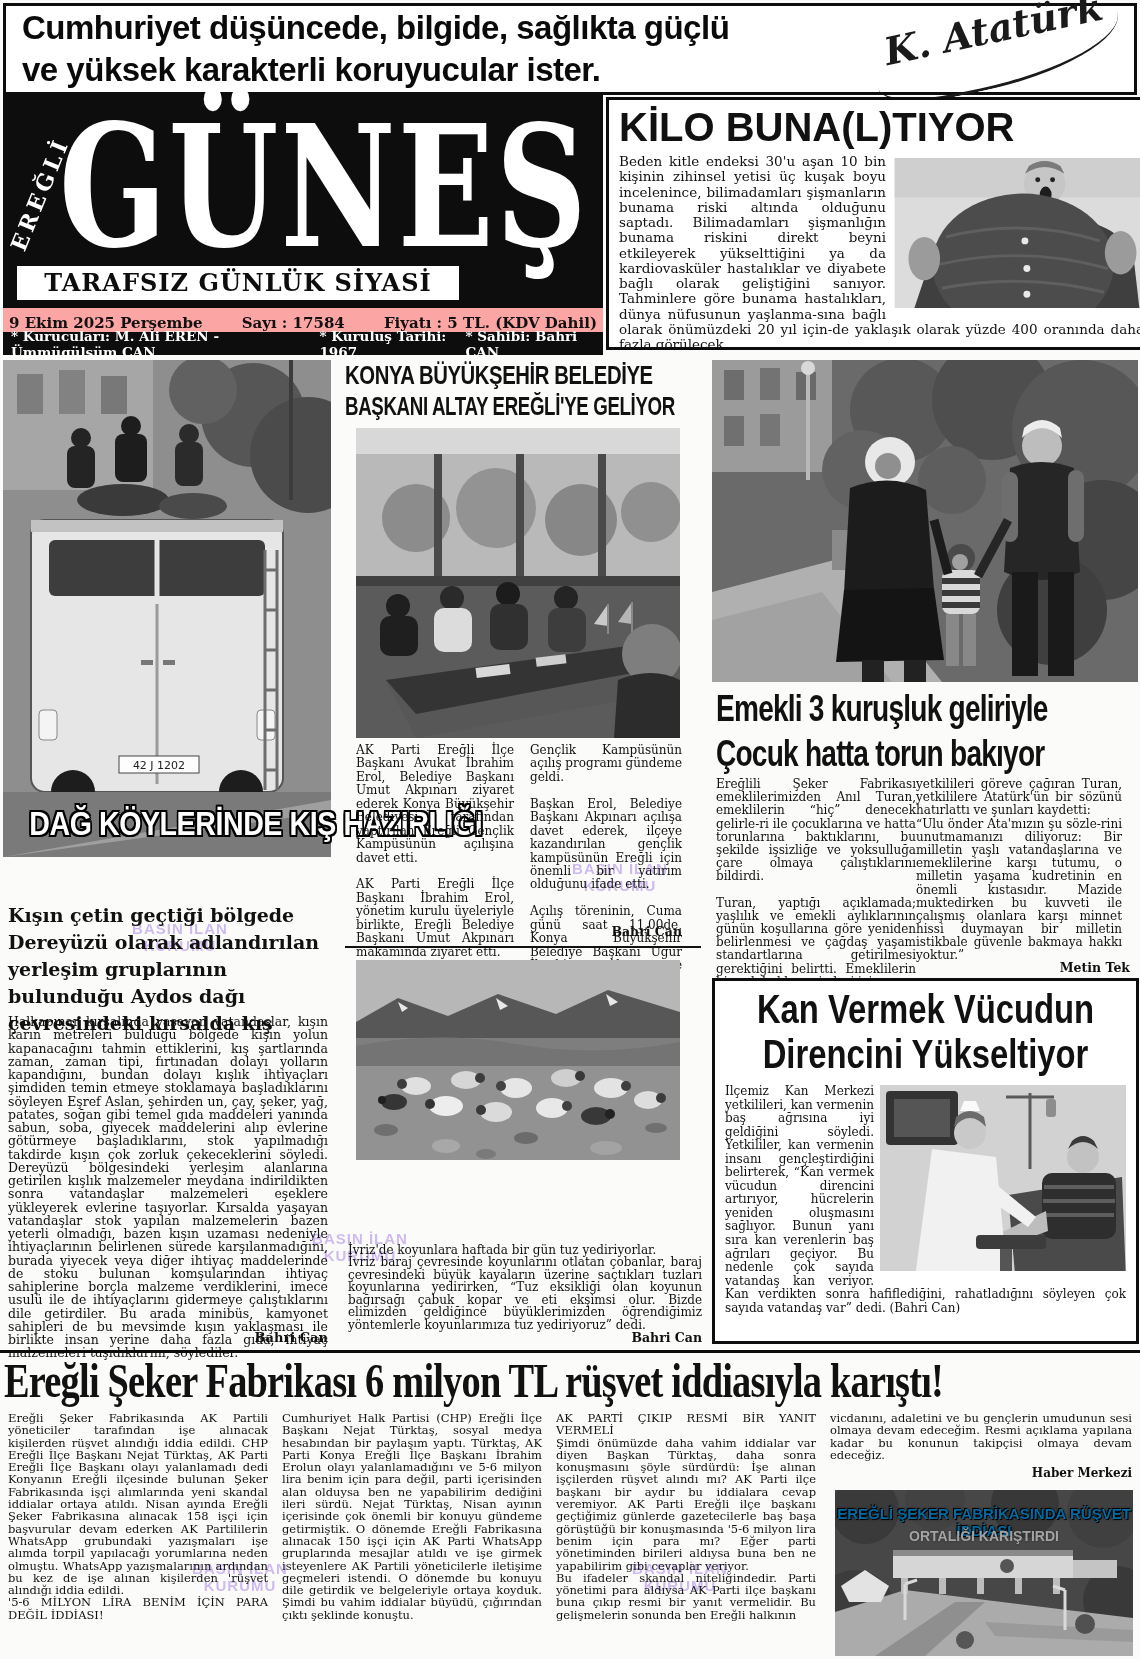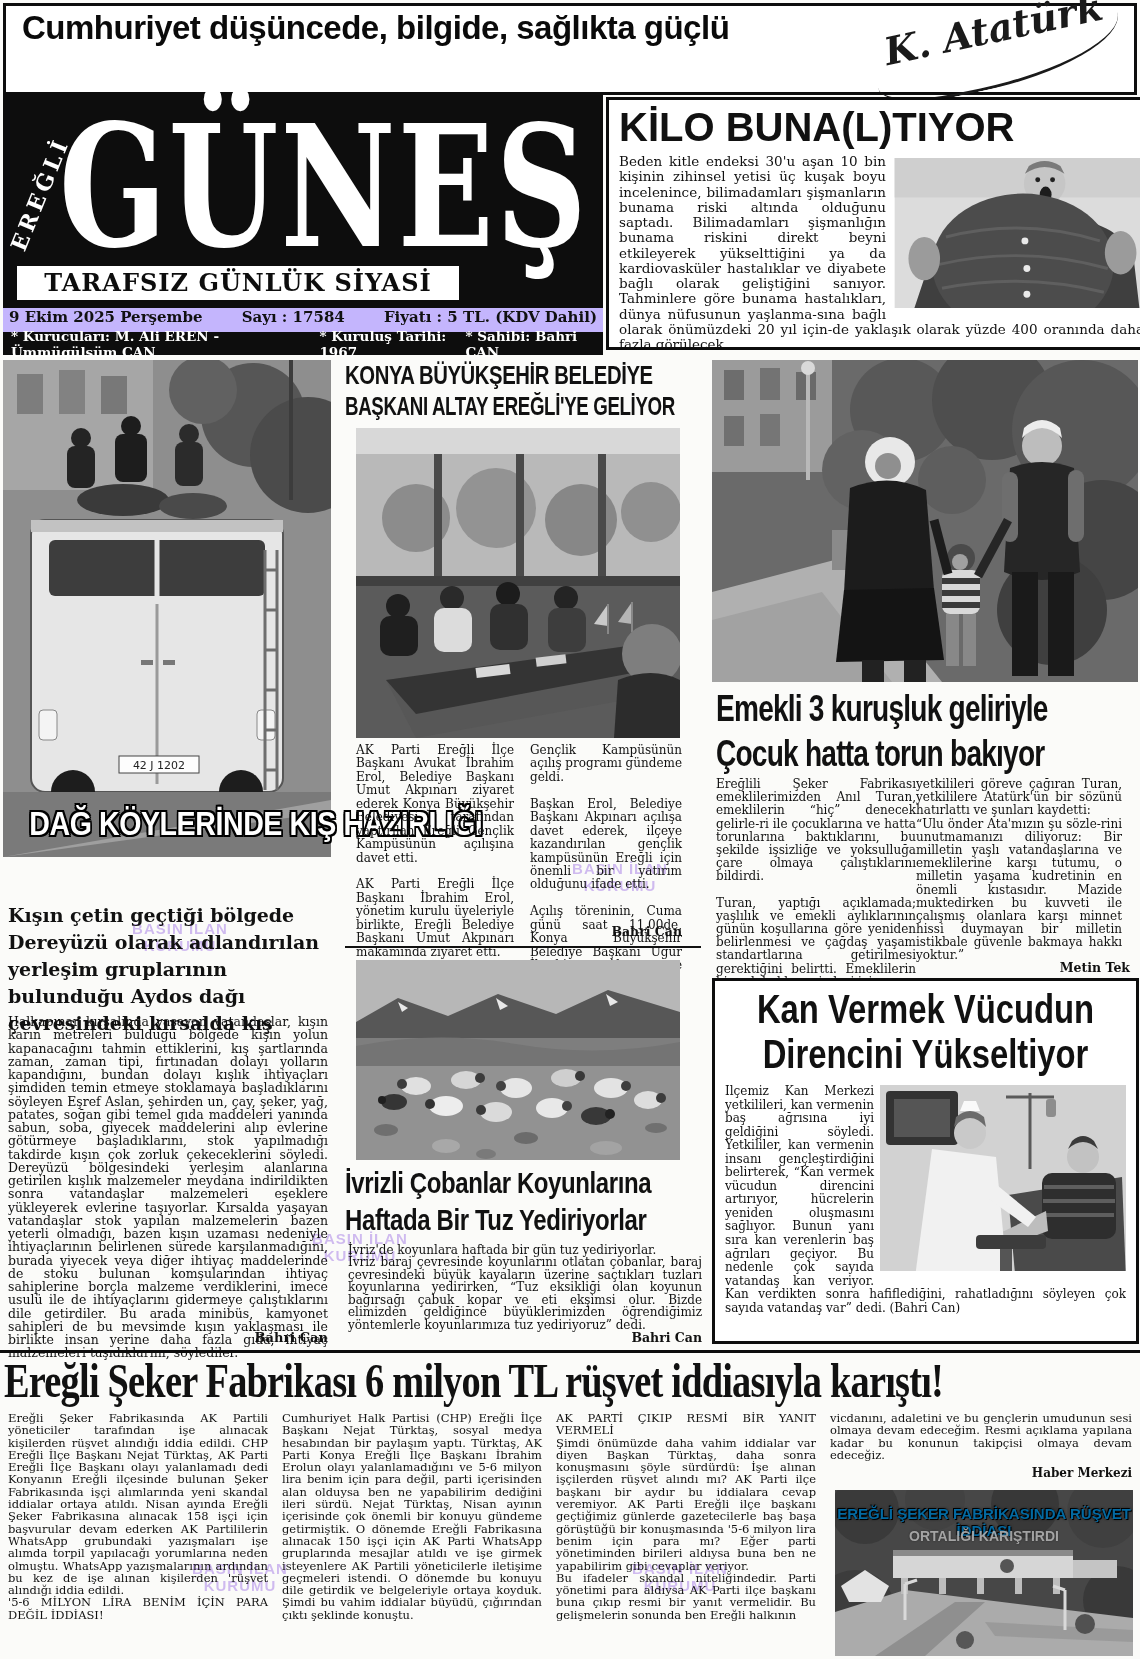--- a/index.html
+++ b/index.html
@@ -23,21 +23,21 @@
 
   
   #mast{left:3px;top:95px;width:600px;height:213px;background:#0d0d0d;overflow:visible;}
   #mast-city{position:absolute;left:2px;top:150px;color:#fff;font-weight:bold;font-size:22px;
              letter-spacing:4px;transform:rotate(-68deg);transform-origin:left top;}
   #mast-title{position:absolute;left:56px;top:8px;color:#fff;font-weight:bold;font-size:126px;
               line-height:126px;letter-spacing:2px;transform:scaleY(1.34);transform-origin:top left;}
   #mast-slogan{position:absolute;left:14px;bottom:8px;width:442px;height:34px;background:#fff;
                color:#0d0d0d;font-weight:bold;font-size:24px;line-height:34px;text-align:center;letter-spacing:1px;}
   #mast-info{left:3px;top:308px;width:600px;height:24px;display:flex;justify-content:space-between;
-             align-items:flex-start;font-weight:bold;font-size:15px;padding:0 6px;box-sizing:border-box;background:#c4b5fd;}
+             align-items:flex-end;font-weight:bold;font-size:15px;padding:0 6px;box-sizing:border-box;background:#fca5a5;}
   #mast-founders{left:3px;top:332px;width:600px;height:23px;background:#0d0d0d;color:#fff;display:flex;
                  justify-content:space-between;align-items:center;font-weight:bold;font-size:13.5px;padding:0 8px;box-sizing:border-box;}
 
   
   #kilo{left:606px;top:97px;width:525px;height:241px;border:3px solid #0d0d0d;padding:2px 8px 4px 10px;background:#fff;overflow:hidden;}
   #kilo h1{margin:2px 0 4px 0;font-size:40px;line-height:46px;letter-spacing:0;}
   #kilo .ph{float:right;width:250px;height:150px;margin:4px 0 4px 8px;}
   #kilo .bd{font-size:13.5px;line-height:1.13;}
 
   
@@ -98,20 +98,21 @@
   <div class="wm" style="left:120px;top:920px;">BASIN İLAN KURUMU</div>
   <div class="wm" style="left:560px;top:860px;">BASIN İLAN KURUMU</div>
   <div class="wm" style="left:300px;top:1230px;">BASIN İLAN KURUMU</div>
   <div class="wm" style="left:760px;top:1290px;">BASIN İLAN KURUMU</div>
   <div class="wm" style="left:180px;top:1560px;">BASIN İLAN KURUMU</div>
   <div class="wm" style="left:620px;top:1560px;">BASIN İLAN KURUMU</div>
 
   <div id="banner" class="abs sans">
     <div class="q">
       <div>Cumhuriyet düşüncede, bilgide, sağlıkta güçlü</div>
+      <div>ve yüksek karakterli koruyucular ister.</div>
     </div>
   </div>
   <div id="signature" class="abs serif">K. Atatürk</div>
 
   <div id="mast" class="abs">
     <div id="mast-city" class="serif">EREĞLİ</div>
     <div id="mast-title" class="serif">GÜNEŞ</div>
     <div id="mast-slogan" class="serif">TARAFSIZ GÜNLÜK SİYASİ GAZETE</div>
   </div>
   <div id="mast-info" class="abs serif">
@@ -283,24 +284,20 @@
       <ellipse cx="196" cy="148" rx="16" ry="10" fill="#e8e8e8"></ellipse>
         <circle cx="211" cy="146" r="5" fill="#404040"></circle>
       <ellipse cx="240" cy="156" rx="15" ry="9" fill="#383838"></ellipse>
         <circle cx="254" cy="154" r="5" fill="#222"></circle>
       <ellipse cx="38" cy="142" rx="13" ry="8" fill="#353535"></ellipse>
         <circle cx="26" cy="140" r="4" fill="#1f1f1f"></circle>
       <ellipse cx="292" cy="140" rx="14" ry="9" fill="#dddddd"></ellipse>
         <circle cx="305" cy="138" r="5" fill="#3c3c3c"></circle>
     </g>
   </svg>
-  <div id="ivriz-head" class="abs sans">
-    <span class="sqz" style="transform:scaleX(.8);">İvrizli Çobanlar Koyunlarına</span>
-    <span class="sqz" style="transform:scaleX(.8);">Haftada Bir Tuz Yediriyorlar</span>
-  </div>
   <div id="ivriz-body" class="abs serif just prelines">İvriz'de koyunlara haftada bir gün tuz yediriyorlar.
 İvriz baraj çevresinde koyunlarını otlatan çobanlar, baraj çevresindeki büyük kayaların üzerine saçtıkları tuzları koyunlarına yedirirken, “Tuz eksikliği olan koyunun bağırsağı çabuk kopar ve eti ekşimsi olur. Bizde elimizden geldiğince büyüklerimizden öğrendiğimiz yöntemlerle koyunlarımıza tuz yediriyoruz” dedi.</div>
   <div id="ivriz-byline" class="abs serif byline">Bahri Can</div>
 
   <svg class="abs" style="left:712px;top:360px;" width="426" height="322" viewBox="0 0 426 322">
     <rect width="426" height="322" fill="#6a6a6a"></rect>
     <rect x="0" y="0" width="120" height="112" fill="#9b9b9b"></rect>
     <rect x="12" y="10" width="20" height="30" fill="#6d6d6d"></rect>
       <rect x="48" y="8" width="20" height="32" fill="#737373"></rect>
       <rect x="84" y="12" width="20" height="28" fill="#6a6a6a"></rect>

